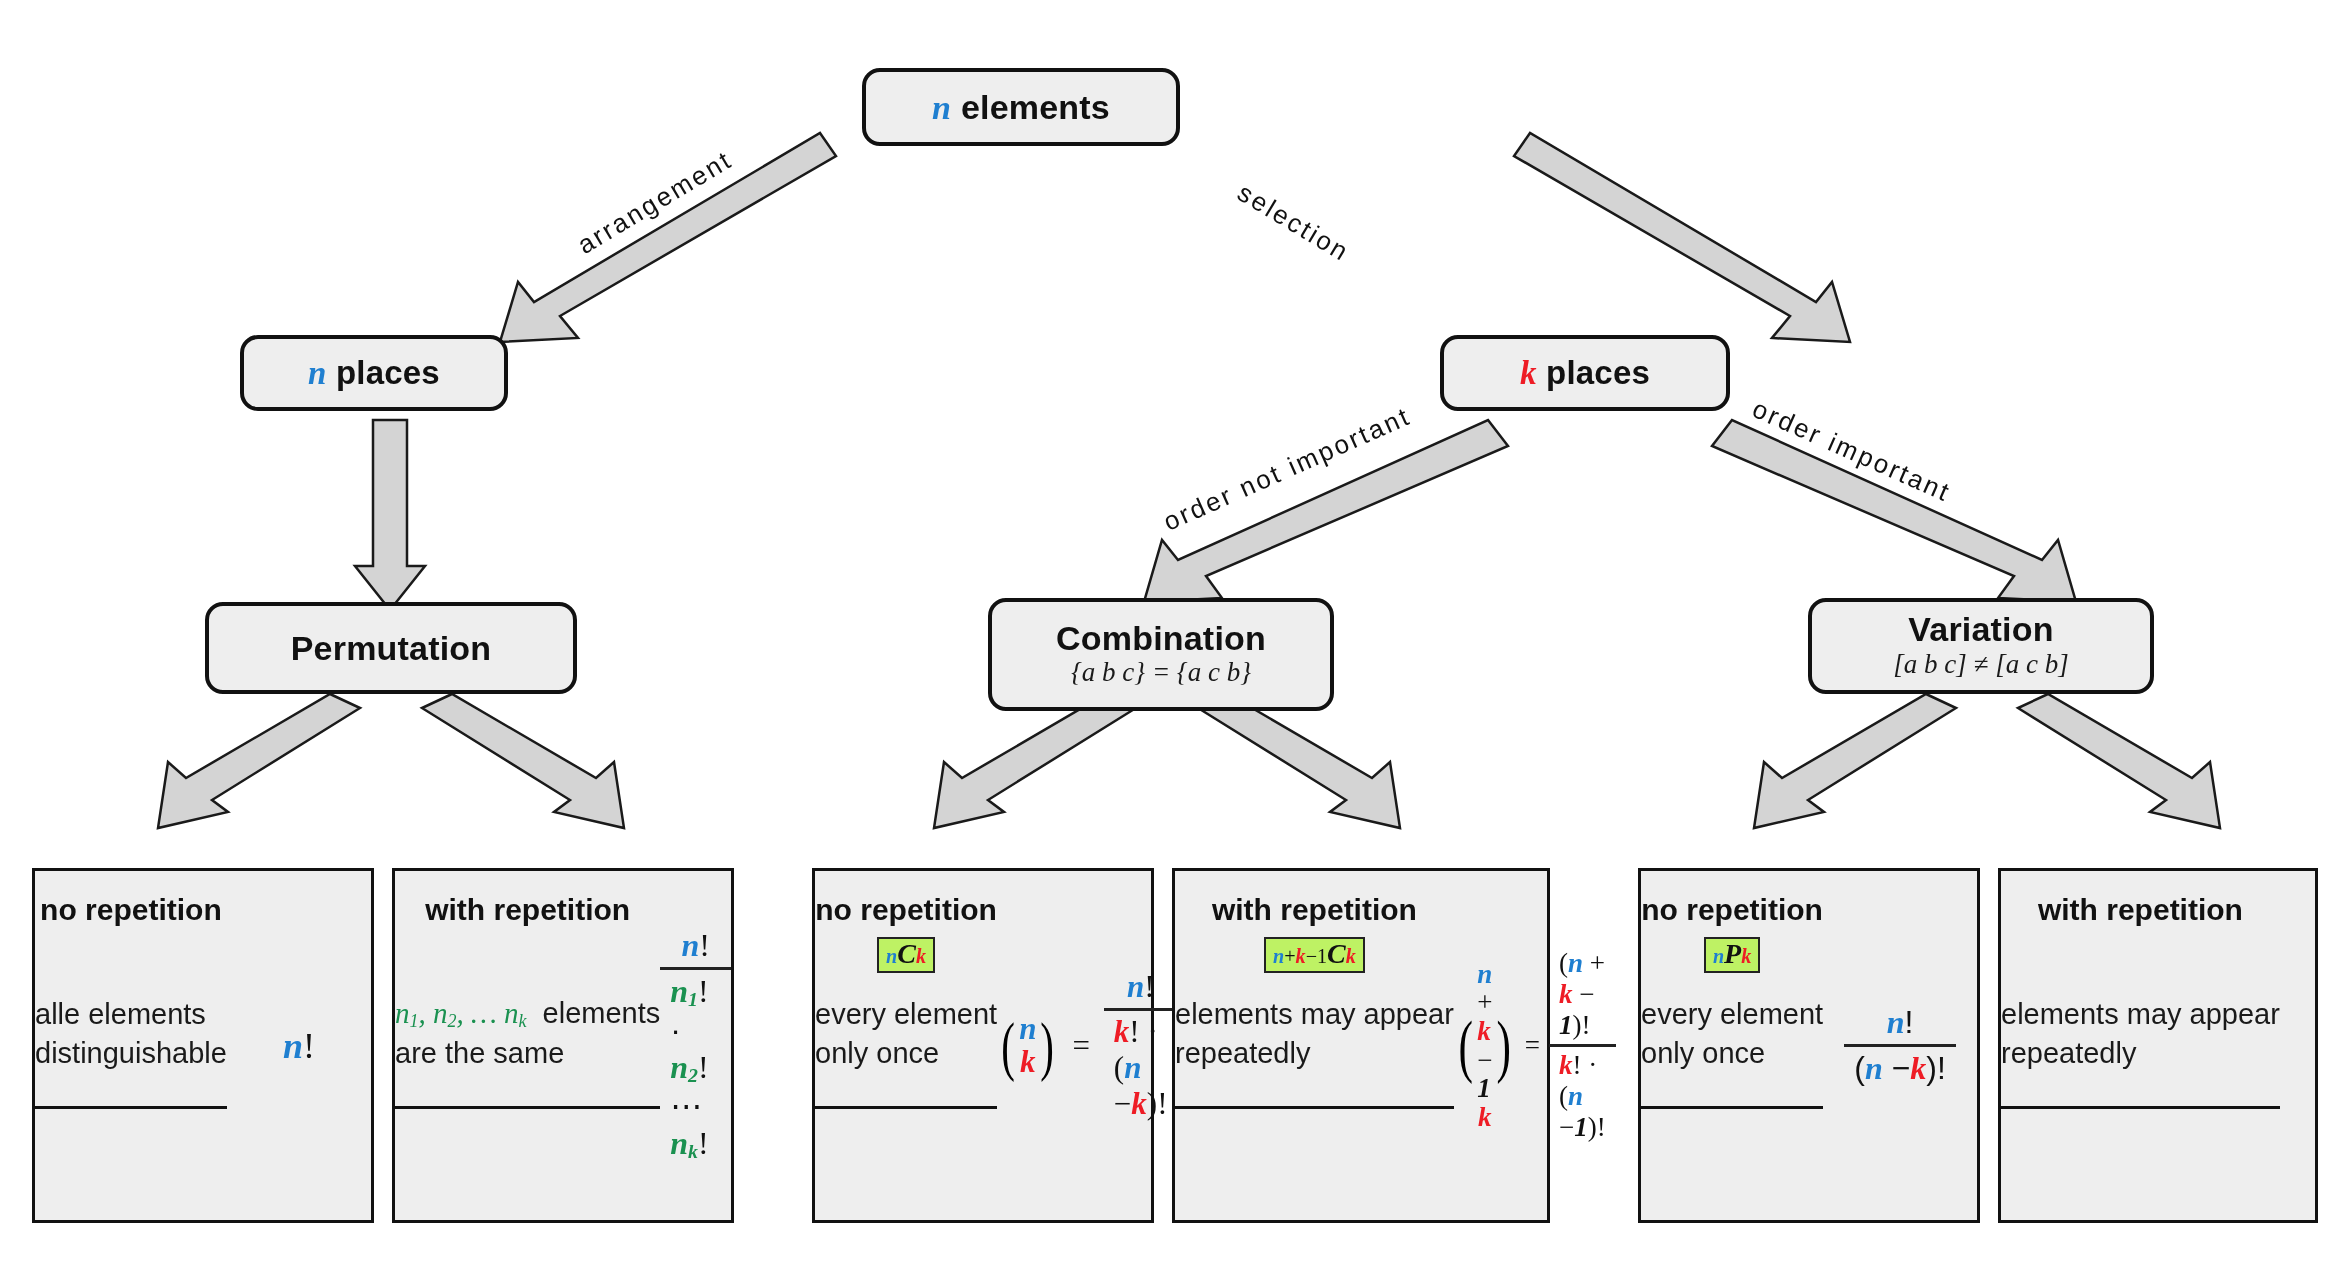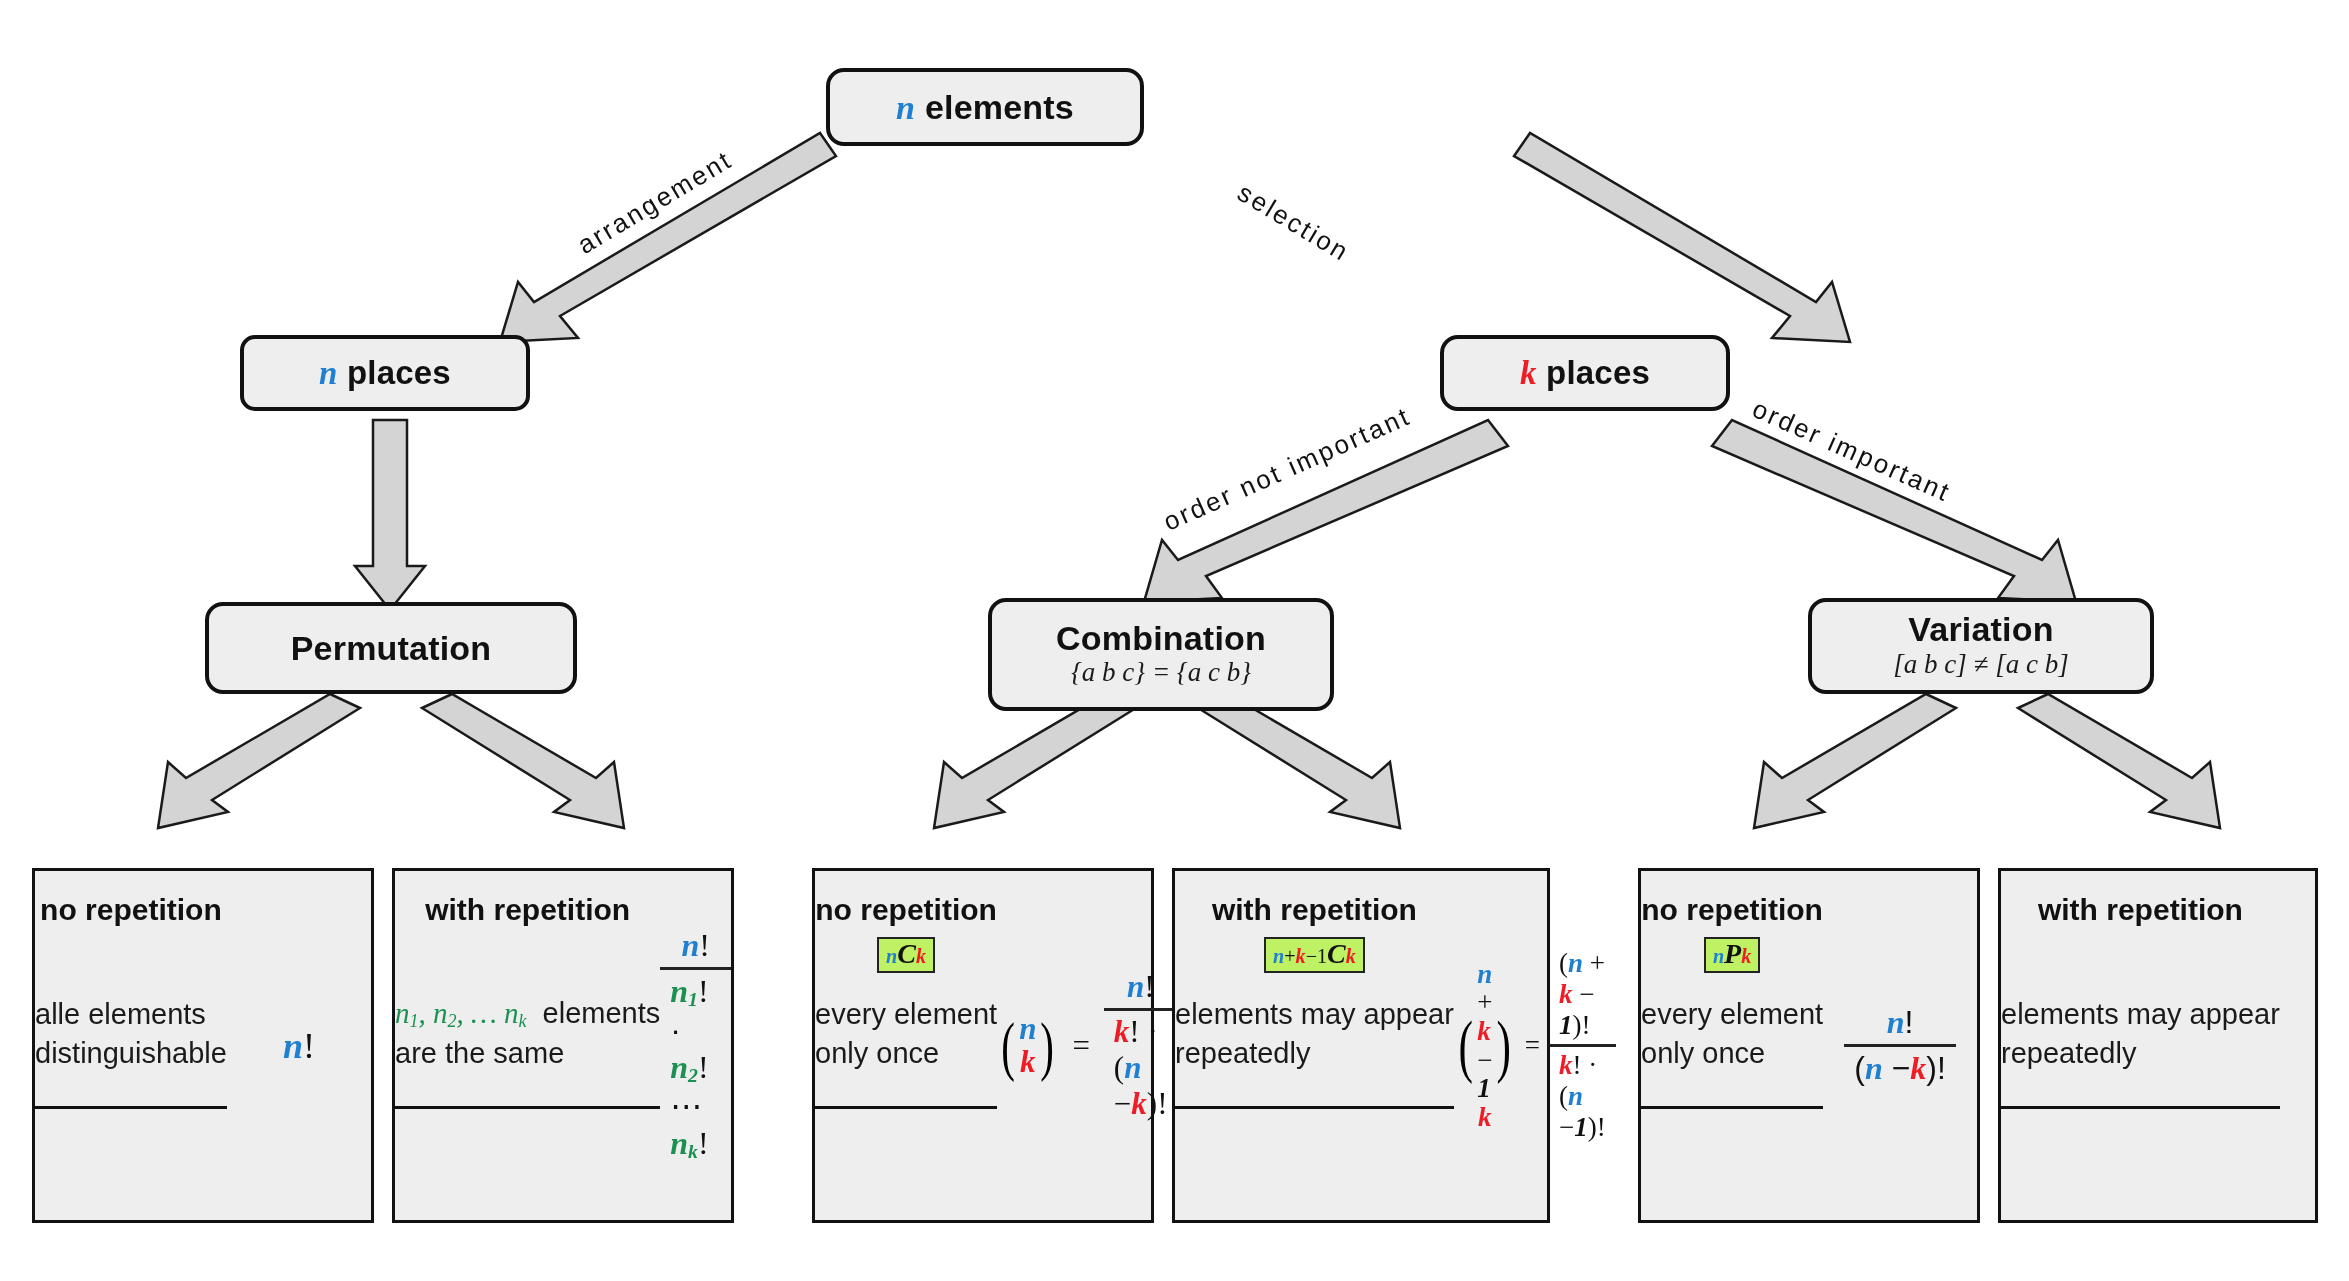--- a/index.html
+++ b/index.html
@@ -75,33 +75,33 @@
     <polygon class="ar" points="330,694 360,708 212,800 228,812 158,828 168,762 186,778"></polygon>
     <polygon class="ar" points="452,694 422,708 570,800 554,812 624,828 614,762 596,778"></polygon>
 
     <polygon class="ar" points="1106,694 1136,708 988,800 1004,812 934,828 944,762 962,778"></polygon>
     <polygon class="ar" points="1228,694 1198,708 1346,800 1330,812 1400,828 1390,762 1372,778"></polygon>
 
     <polygon class="ar" points="1926,694 1956,708 1808,800 1824,812 1754,828 1764,762 1782,778"></polygon>
     <polygon class="ar" points="2048,694 2018,708 2166,800 2150,812 2220,828 2210,762 2192,778"></polygon>
   </svg>
 
-  <div class="node" style="left:826px;top:68px;width:318px;height:78px;">
+  <div class="node" style="left:862px;top:68px;width:318px;height:78px;">
     <div class="title" style="font-size:34px;">
       <span class="mathit blue">n</span>
       <span>elements</span>
     </div>
   </div>
 
   <div class="elabel" style="left:580px;top:232px;transform:rotate(-31deg);">arrangement</div>
   <div class="elabel" style="left:1240px;top:175px;transform:rotate(31deg);">selection</div>
   <div class="elabel" style="left:1165px;top:508px;transform:rotate(-24deg);">order not important</div>
   <div class="elabel" style="left:1754px;top:392px;transform:rotate(24deg);">order important</div>
 
-  <div class="node" style="left:240px;top:335px;width:290px;height:76px;border-radius:15px;">
+  <div class="node" style="left:240px;top:335px;width:268px;height:76px;">
     <div class="title" style="font-size:33px;">
       <span class="mathit blue">n</span>
       <span>places</span>
     </div>
   </div>
 
   <div class="node" style="left:1440px;top:335px;width:290px;height:76px;">
     <div class="title" style="font-size:33px;">
       <span class="mathit red">k</span>
       <span>places</span>

